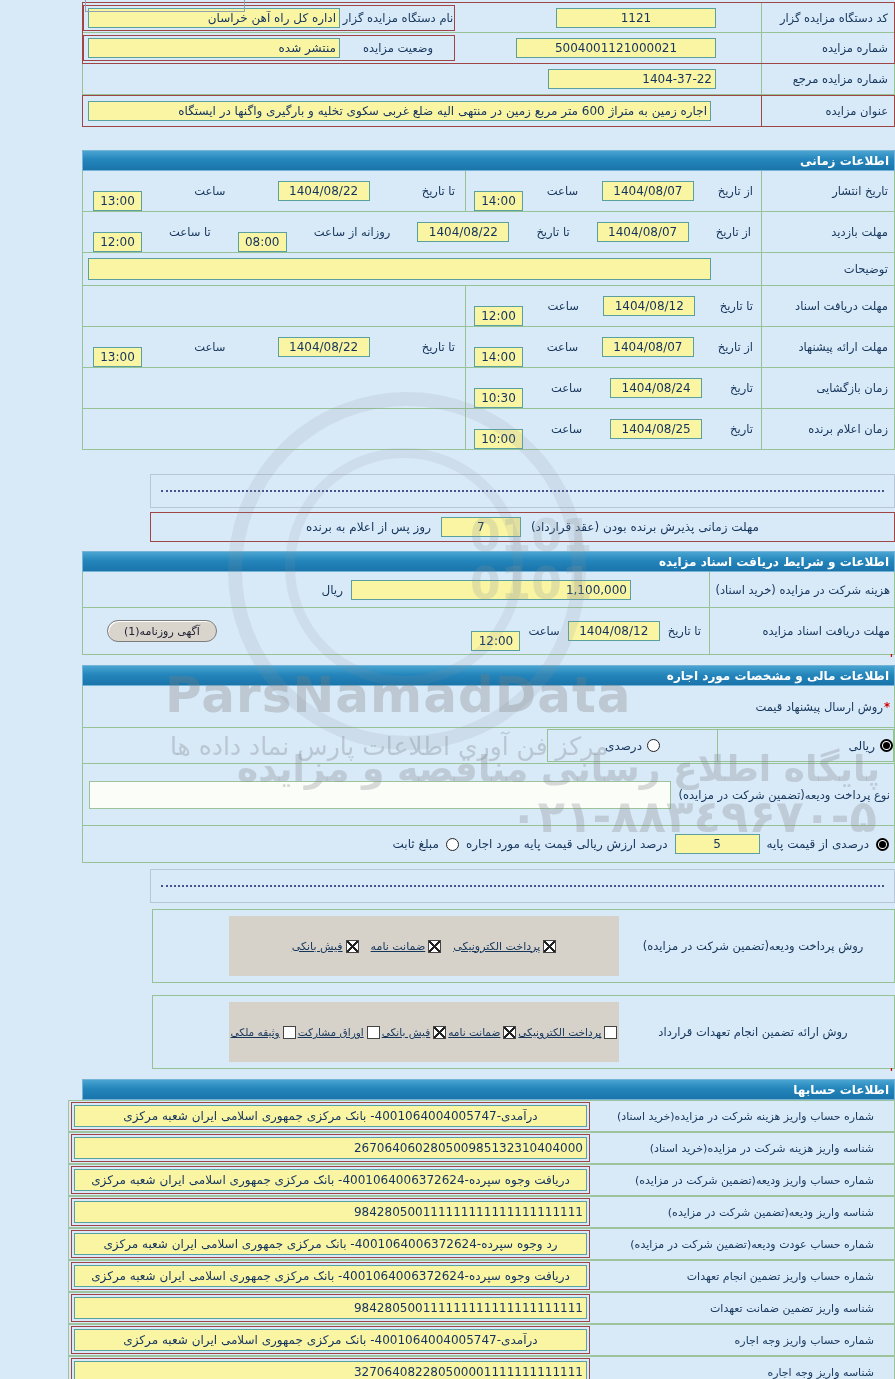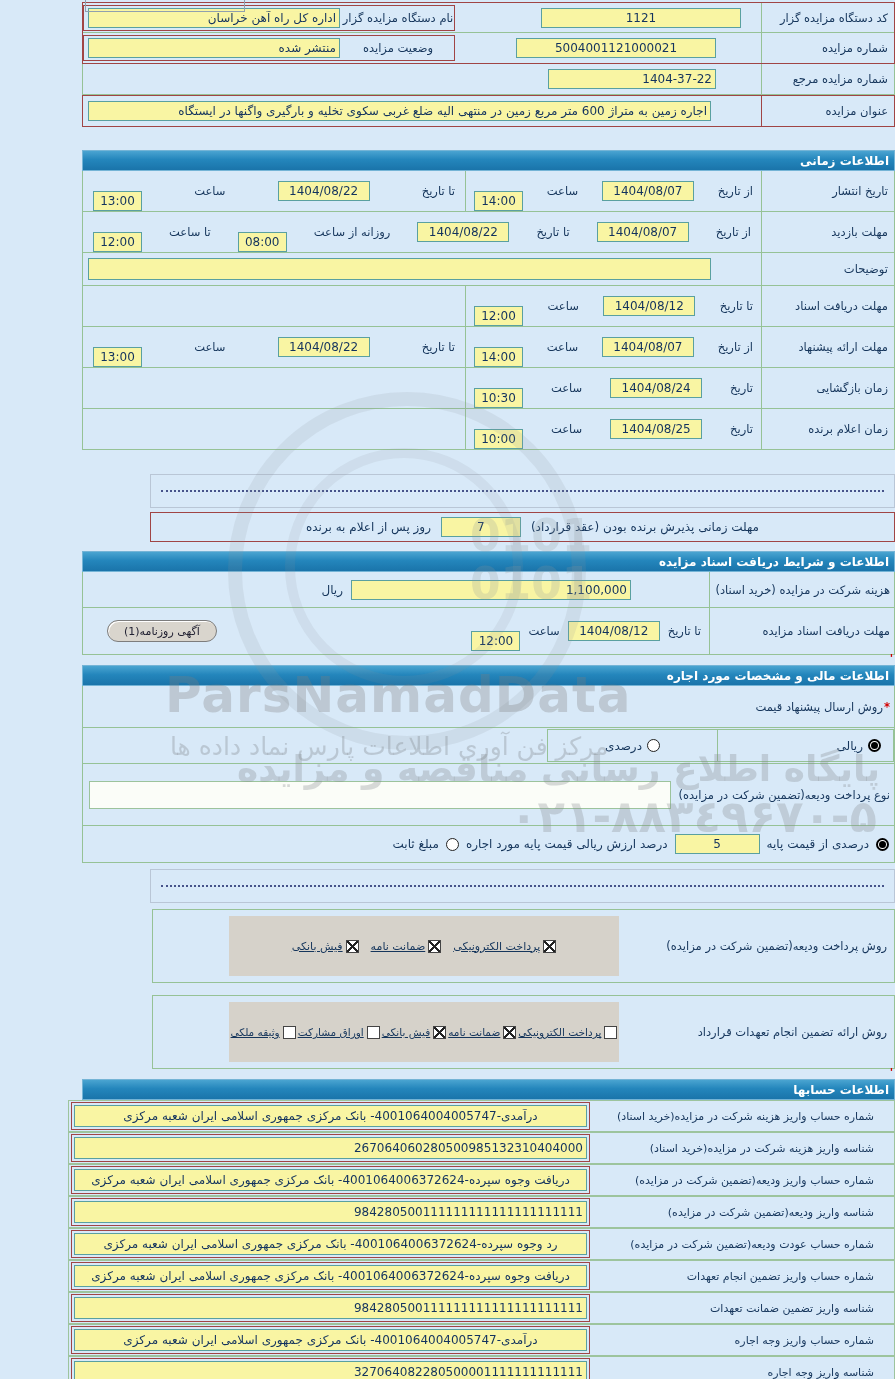--- a/index.html
+++ b/index.html
@@ -57,26 +57,26 @@
   
   .lbl-docs{width:185px;flex:none;align-self:stretch;display:flex;align-items:center;
             padding-right:4px;border-left:1px solid #96c296;box-sizing:border-box;font-size:11.5px;}
   .np-btn{background:#d9d5cd;border:1px solid #7d7d7d;border-radius:2px;height:22px;
           padding:0 16px;font-size:11px;color:#223;font-family:"DejaVu Sans",sans-serif;
           box-shadow:inset 1px 1px 0 #fff;}
   
   .lbl-fin{width:215px;flex:none;padding-right:4px;font-size:11.5px;}
   .pm-box{width:345px;flex:none;border:1px solid #96c296;display:flex;align-self:stretch;margin:1px 0;}
   .pm-r{width:176px;flex:none;border-left:1px solid #96c296;display:flex;align-items:center;
-        justify-content:flex-start;padding-right:12px;gap:5px;box-sizing:border-box;}
+        justify-content:flex-start;padding-right:0;gap:5px;box-sizing:border-box;}
   .pm-p{flex:1;display:flex;align-items:center;justify-content:center;gap:5px;}
   .emptyfield{flex:1;height:26px;border:1px solid #9cc39c;background:#fbfdf8;margin:0 4px 0 6px;align-self:center;}
   .payrow{border:1px solid #96c296;margin-left:70px;min-height:74px;display:flex;align-items:center;
           padding:5px;box-sizing:border-box;}
-  .paylbl{width:268px;flex:none;text-align:right;padding-right:2px;font-size:11.5px;}
+  .paylbl{width:268px;flex:none;text-align:center;padding-right:2px;font-size:11.5px;}
   .greybox{width:390px;flex:none;min-height:60px;background:#d6d2ca;display:flex;align-items:center;
            justify-content:center;box-sizing:border-box;padding:2px;}
   .greybox.g3{gap:12px;font-size:11px;}
   .greybox.g5{gap:2px;font-size:10.5px;}
   
   .accrow{display:flex;align-items:center;border:1px solid #9dc49d;min-height:31px;
           margin-left:-14px;box-sizing:border-box;}
   .acclbl{width:302px;flex:none;text-align:right;padding:2px 20px 2px 2px;font-size:11px;box-sizing:border-box;}
   .accval{flex:1;padding:1px 2px;min-width:0;}
   .redwrap{border:1px solid #a04545;padding:2px;display:flex;}
@@ -105,21 +105,21 @@
 <body>
 
 <div class="artifact"></div>
 
 <div class="page">
 
   <div class="box redb">
     <div class="frow bline">
       <div class="lblc">کد دستگاه مزایده گزار</div>
       <div class="content" style="justify-content:space-between;">
-        <input class="yi ctr" style="width: 200px; margin-right: 20px;" value="1121">
+        <input class="yi ctr" style="width: 160px; margin-right: 45px;" value="1121">
         <div class="subbox">
           <div class="sublbl">نام دستگاه مزایده گزار</div>
           <input class="yi" value="اداره کل راه آهن خراسان" style="">
         </div>
       </div>
     </div>
     <div class="frow">
       <div class="lblc">شماره مزایده</div>
       <div class="content" style="justify-content:space-between;">
         <input class="yi ctr" style="width: 200px; margin-right: 45px;" value="5004001121000021">

